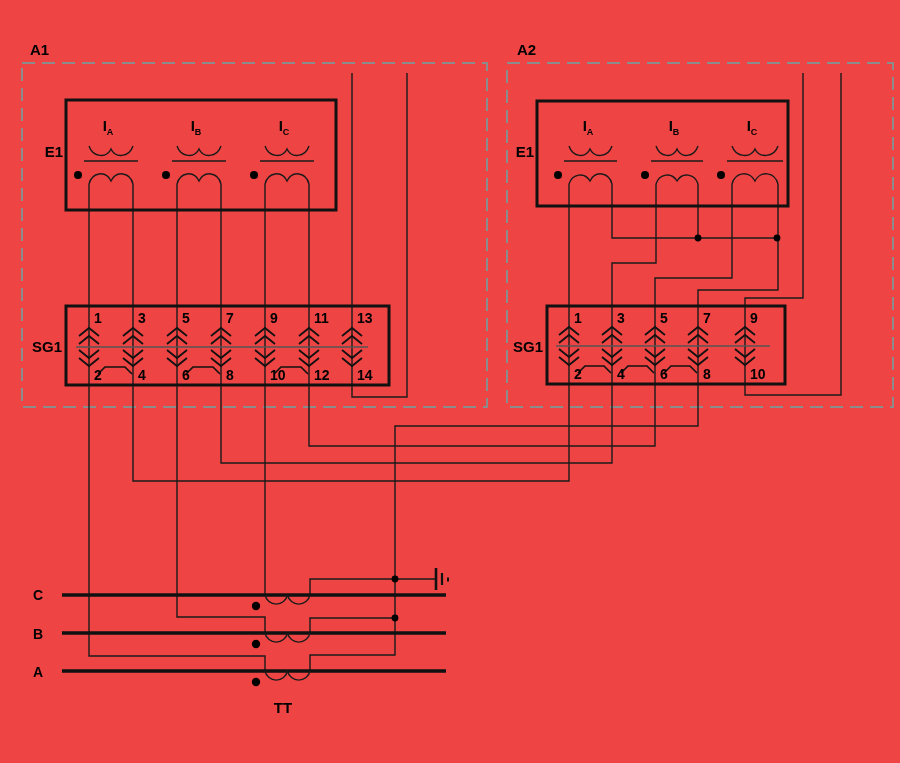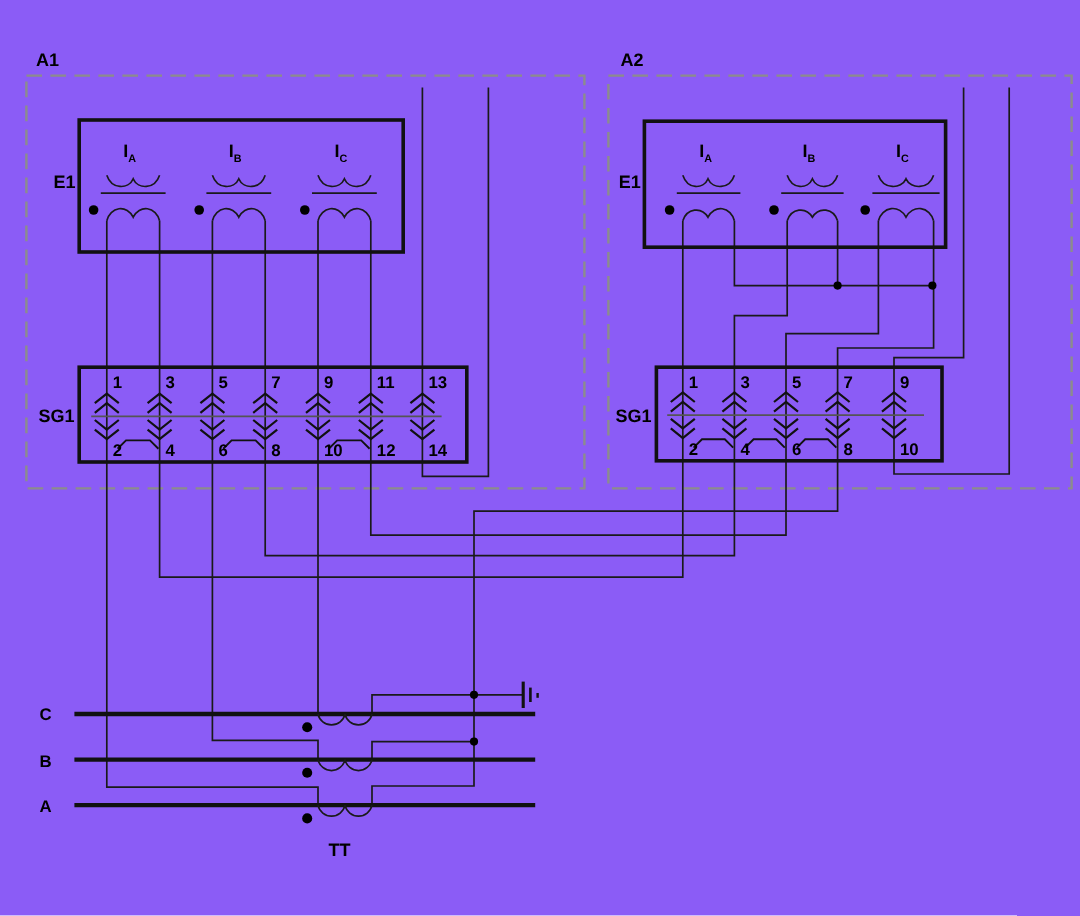--- a/index.html
+++ b/index.html
@@ -1,16 +1,16 @@
 <!DOCTYPE html>
 <html><head>
 <meta charset="utf-8">
 <style>
   html,body{margin:0;padding:0;background:#fff;}
-  .stage{width:900px;height:763px;position:relative;background:#8b5cf6;
+  .stage{width:900px;height:763px;position:relative;background:#ef4444;
          font-family:"Liberation Sans", sans-serif;}
   svg{display:block;}
   text{font-family:"Liberation Sans", sans-serif;fill:#000;}
   .lbl-big{font-size:15px;font-weight:bold;}
   .lbl-num{font-size:14px;font-weight:bold;}
   .lbl-phase{font-size:14px;font-weight:bold;}
   .wire{stroke:#1a1a1a;stroke-width:1.4;fill:none;}
   .thickbox{stroke:#111;stroke-width:3;fill:none;}
   .busline{stroke:#111;stroke-width:3.6;fill:none;}
   .dashbox{stroke:#8c8c8c;stroke-width:2;fill:none;stroke-dasharray:13 7;}

